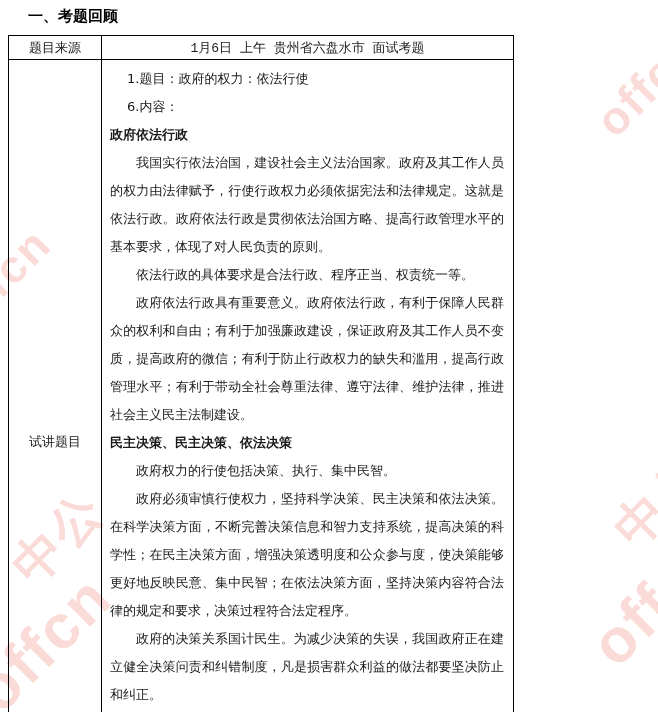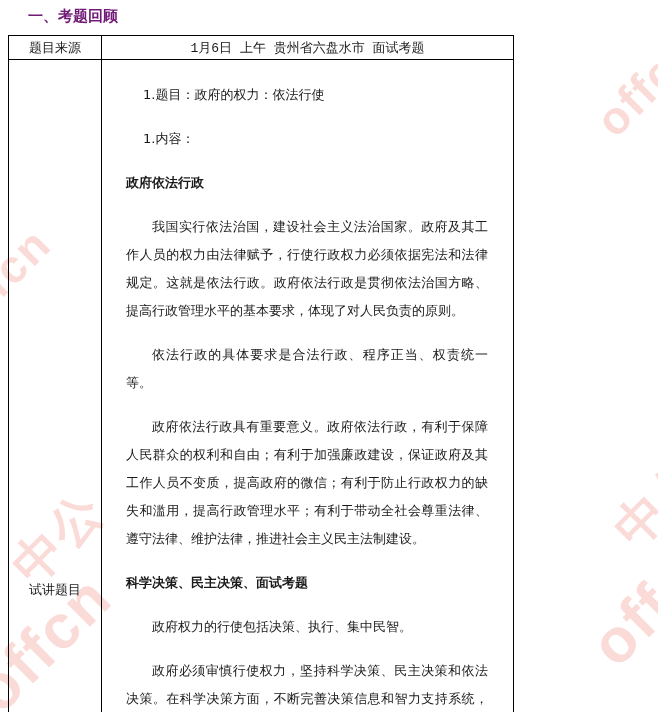--- a/index.html
+++ b/index.html
@@ -35,21 +35,21 @@
   .wm-3 { left: -38px; top: 608px; font-size: 62px; }
   .wm-4 { left: 578px; top: 562px; font-size: 62px; }
   .wm-5 { left: 608px; top: 468px; font-size: 50px; }
 
   
   .doc-title {
     position: relative; z-index: 1;
     padding: 7px 0 0 28px;
     font-size: 15px;
     font-weight: bold;
-    color: #701a75;
+    color: #000000;
   }
 
   
   table.recap {
     position: relative; z-index: 1;
     margin: 9px 0 0 8px;
     width: 506px;
     border-collapse: collapse;
     table-layout: fixed;
     background: transparent;
@@ -71,21 +71,21 @@
     height: 21px;
     padding: 1px 0;
     font-family: Liberation Mono, monospace;
   }
   td.trial-cell {
     vertical-align: top;
     padding: 5px 9px 3px 8px;
   }
 
   .trial-cell p, .defense-cell p {
-    margin: 16px;
+    margin: 0;
     line-height: 28px;
     text-align: justify;
     color: #1a1a1a;
   }
   .p-num     { padding-left: 17px; }
   .p-heading { font-weight: bold; color: #000; }
   .p-body    { text-indent: 2em; }
   .p-bracket { padding-left: 9px; }
 </style>
 </head>
@@ -106,26 +106,26 @@
   <tbody>
       <tr>
     <td class="label-cell">题目来源</td>
     <td class="source-cell">1月6日 上午 贵州省六盘水市 面试考题</td>
   </tr>
 
   <tr>
     <td class="label-cell">试讲题目</td>
     <td class="trial-cell">
       <p class="p-num">1.题目：政府的权力：依法行使</p>
-      <p class="p-num">1.内容：</p>
+      <p class="p-num">6.内容：</p>
       <p class="p-heading">政府依法行政</p>
       <p class="p-body">我国实行依法治国，建设社会主义法治国家。政府及其工作人员的权力由法律赋予，行使行政权力必须依据宪法和法律规定。这就是依法行政。政府依法行政是贯彻依法治国方略、提高行政管理水平的基本要求，体现了对人民负责的原则。</p>
       <p class="p-body">依法行政的具体要求是合法行政、程序正当、权责统一等。</p>
       <p class="p-body">政府依法行政具有重要意义。政府依法行政，有利于保障人民群众的权利和自由；有利于加强廉政建设，保证政府及其工作人员不变质，提高政府的微信；有利于防止行政权力的缺失和滥用，提高行政管理水平；有利于带动全社会尊重法律、遵守法律、维护法律，推进社会主义民主法制建设。</p>
-      <p class="p-heading">科学决策、民主决策、面试考题</p>
+      <p class="p-heading">民主决策、民主决策、依法决策</p>
       <p class="p-body">政府权力的行使包括决策、执行、集中民智。</p>
       <p class="p-body">政府必须审慎行使权力，坚持科学决策、民主决策和依法决策。在科学决策方面，不断完善决策信息和智力支持系统，提高决策的科学性；在民主决策方面，增强决策透明度和公众参与度，使决策能够更好地反映民意、集中民智；在依法决策方面，坚持决策内容符合法律的规定和要求，决策过程符合法定程序。</p>
       <p class="p-body">政府的决策关系国计民生。为减少决策的失误，我国政府正在建立健全决策问责和纠错制度，凡是损害群众利益的做法都要坚决防止和纠正。</p>
       <p class="p-num">3.基本要求：</p>
       <p class="p-bracket">（2）要求配合教学内容有适当的板书设计；</p>
       <p class="p-bracket">（5）教学中注意师生间的交流互动,有适当的提问环节；</p>
       <p class="p-bracket">（3）请在 7 分钟内完成试讲内容。</p>
     </td>
   </tr>
 

